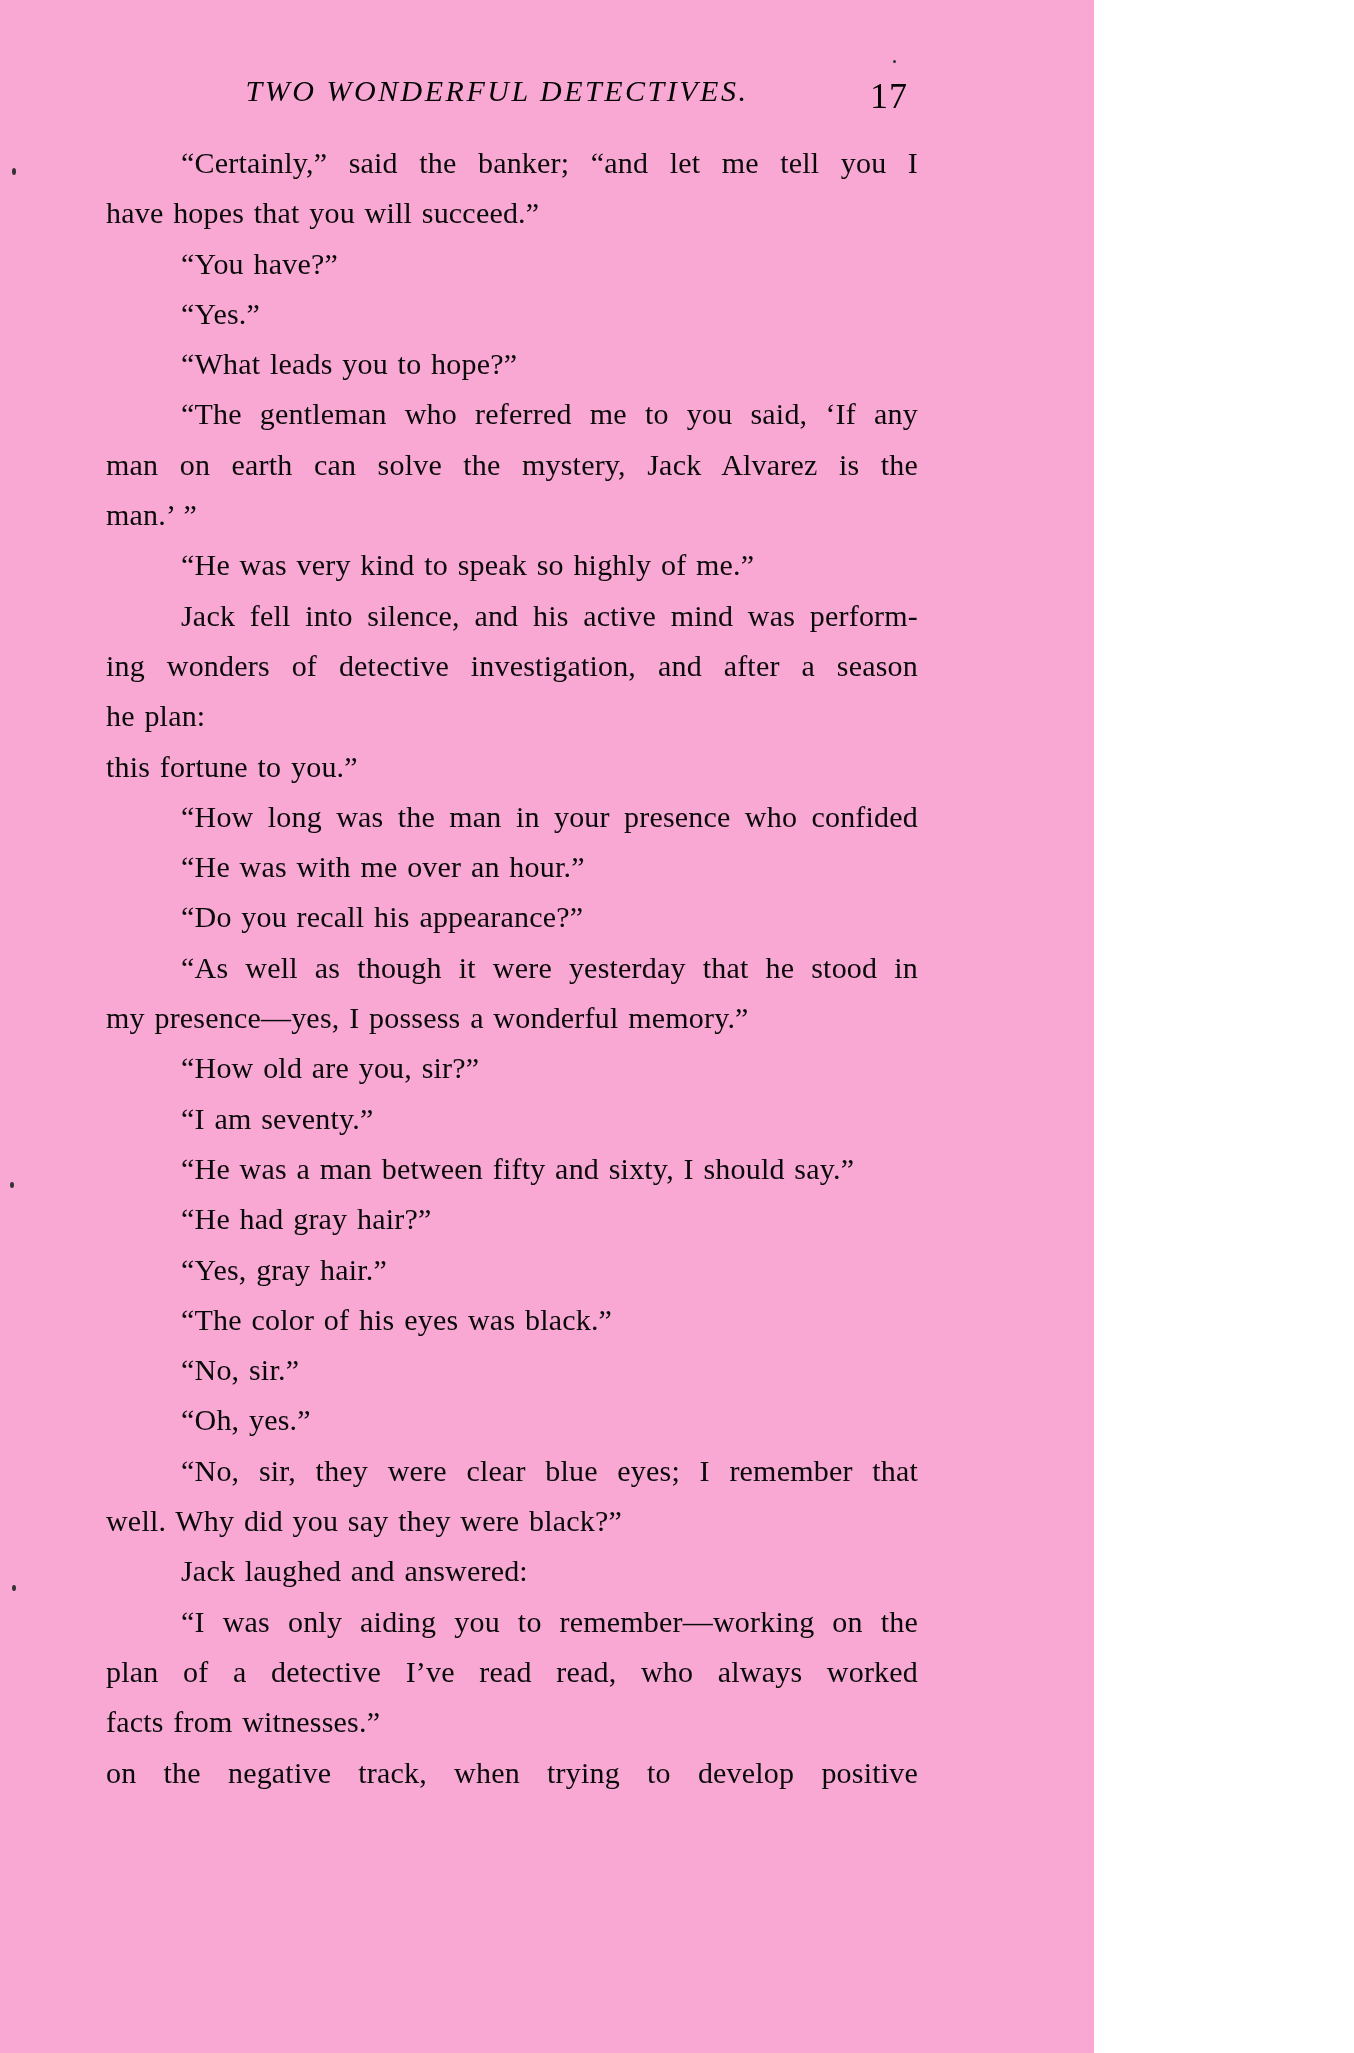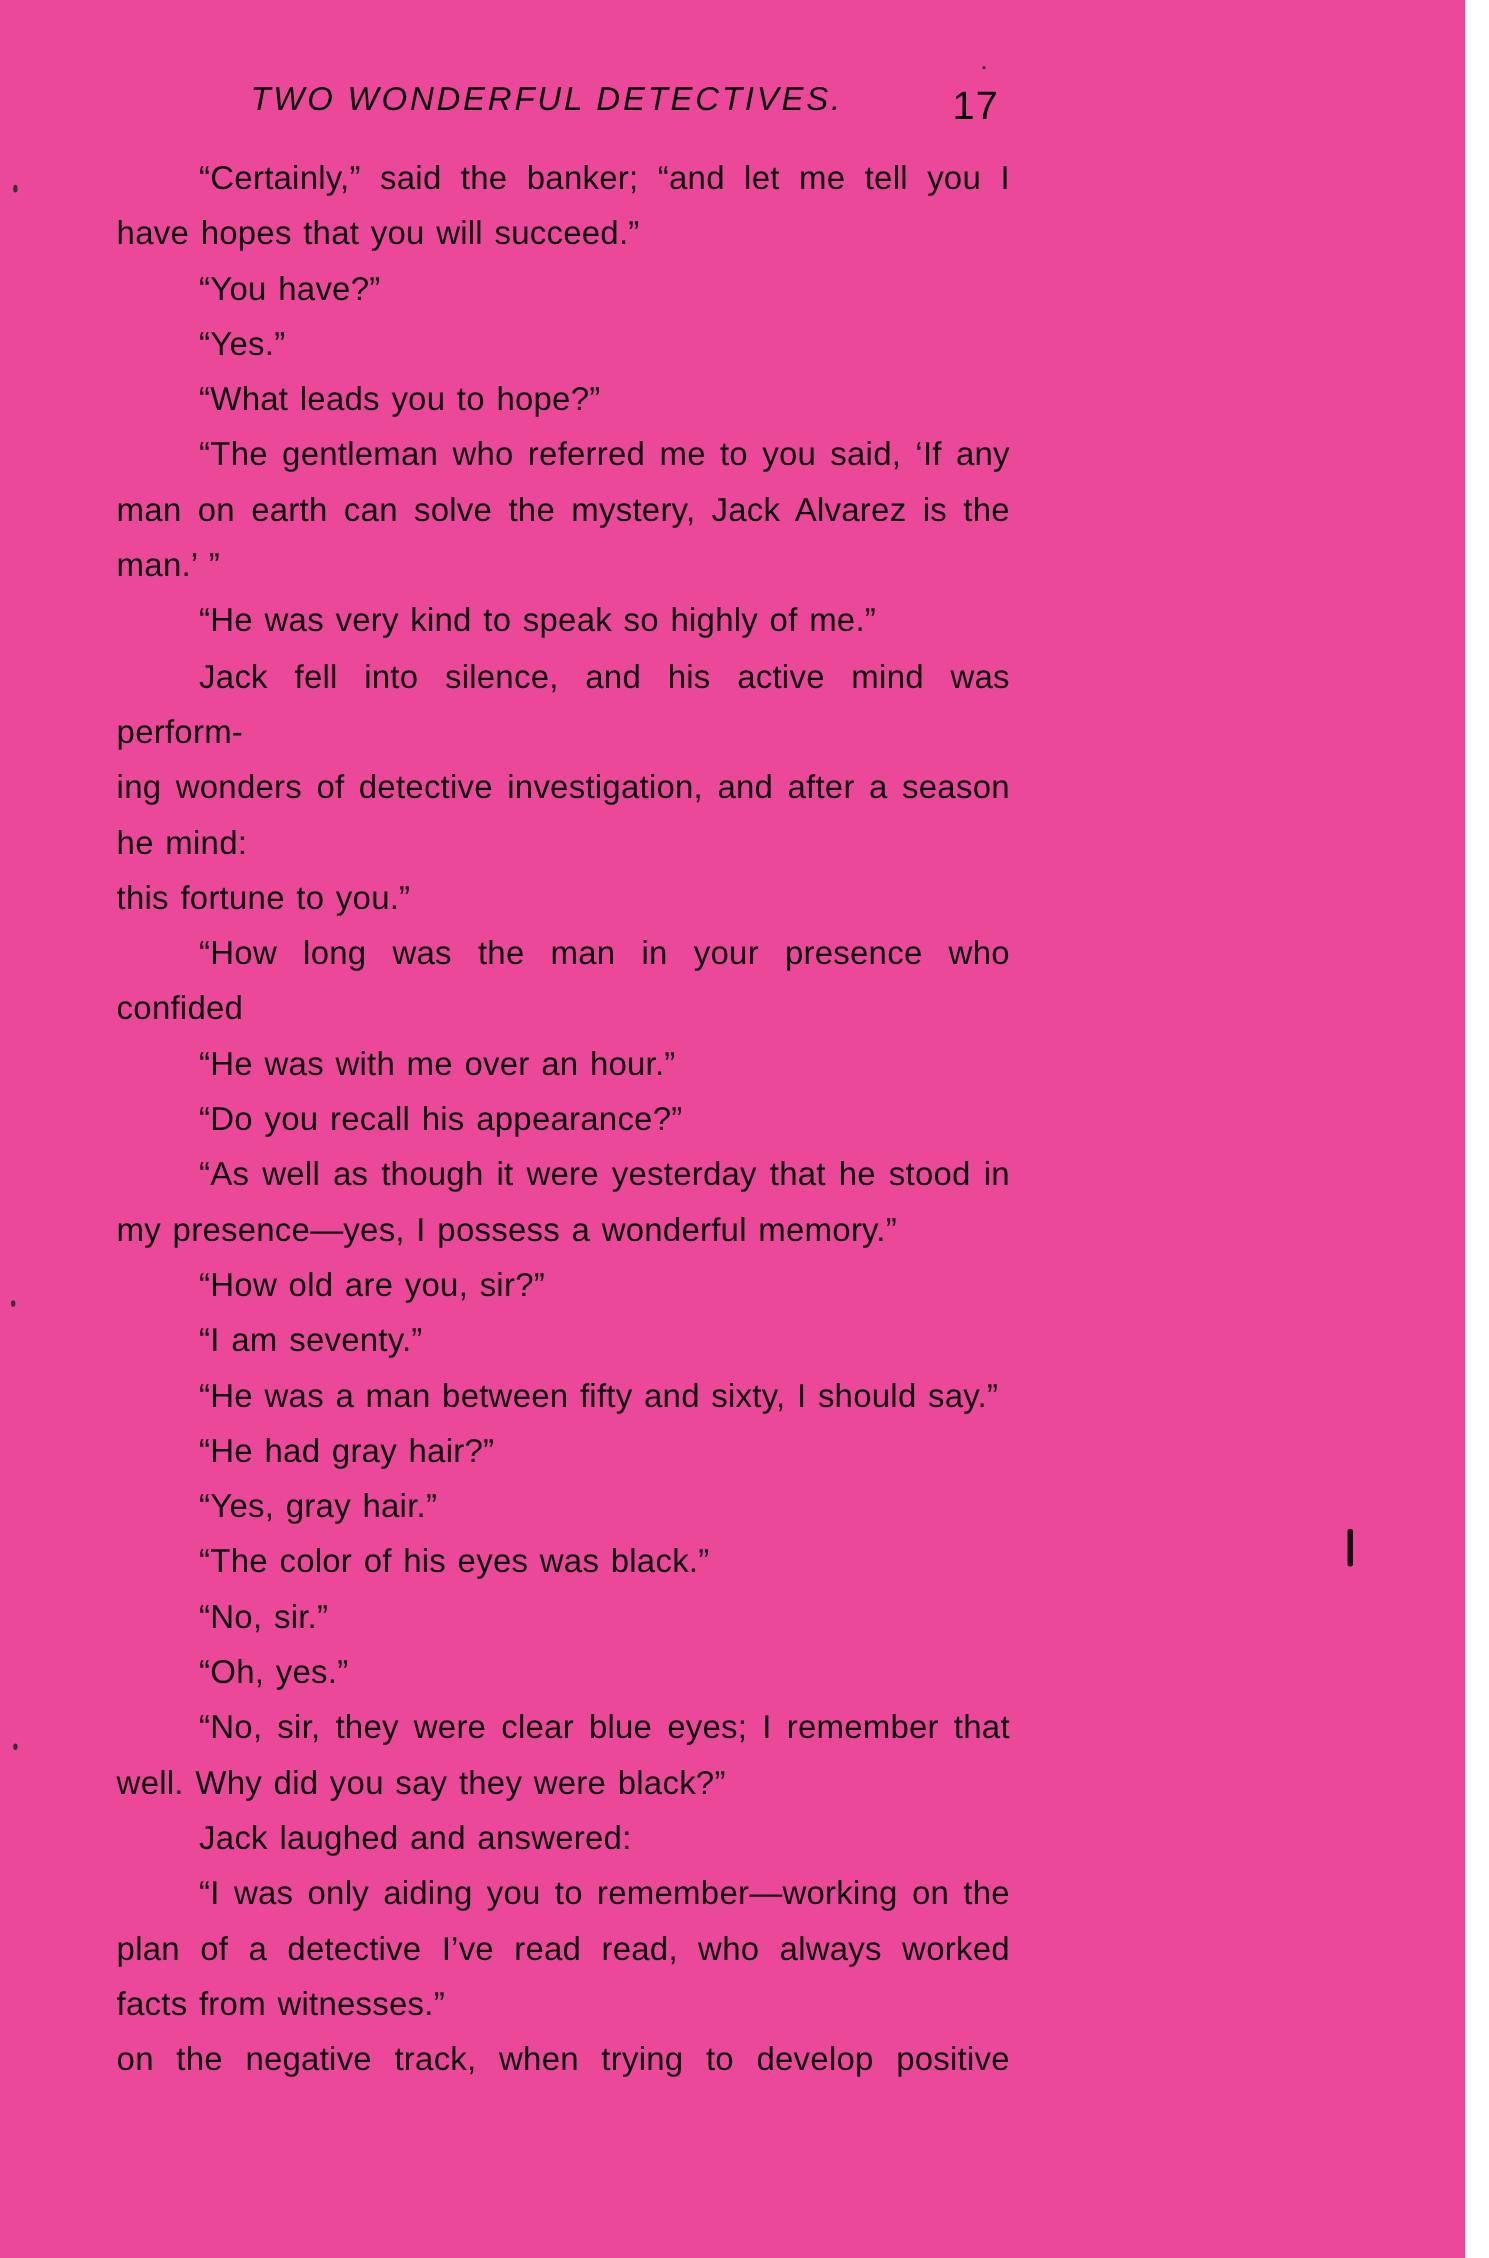--- a/index.html
+++ b/index.html
@@ -2,25 +2,25 @@
 <html><head>
 <meta charset="utf-8">
 <style>
   html, body {
     margin: 0;
     padding: 0;
     background: #ffffff;
   }
   .page {
     position: relative;
-    width: 1332px;
+    width: 1094px;
     height: 2053px;
-    background: #ec4899;
+    background: #f9a8d4;
     color: #0a0a0a;
-    font-family: Liberation Sans, sans-serif;
+    font-family: Liberation Serif, serif;
     overflow: hidden;
   }
   .running-header {
     position: absolute;
     top: 74px;
     left: 106px;
     width: 812px;
     height: 40px;
   }
   .header-title {
@@ -96,21 +96,21 @@
       <div class="line">have hopes that you will succeed.”</div>
       <div class="line indent">“You have?”</div>
       <div class="line indent">“Yes.”</div>
       <div class="line indent">“What leads you to hope?”</div>
       <div class="line indent justify">“The gentleman who referred me to you said, ‘If any</div>
       <div class="line justify">man on earth can solve the mystery, Jack Alvarez is the</div>
       <div class="line">man.’ ”</div>
       <div class="line indent">“He was very kind to speak so highly of me.”</div>
       <div class="line indent justify">Jack fell into silence, and his active mind was perform-</div>
       <div class="line justify">ing wonders of detective investigation, and after a season</div>
-      <div class="line">he mind:</div>
+      <div class="line">he plan:</div>
       <div class="line">this fortune to you.”</div>
       <div class="line indent justify">“How long was the man in your presence who confided</div>
       <div class="line indent">“He was with me over an hour.”</div>
       <div class="line indent">“Do you recall his appearance?”</div>
       <div class="line indent justify">“As well as though it were yesterday that he stood in</div>
       <div class="line">my presence—yes, I possess a wonderful memory.”</div>
       <div class="line indent">“How old are you, sir?”</div>
       <div class="line indent">“I am seventy.”</div>
       <div class="line indent">“He was a man between fifty and sixty, I should say.”</div>
       <div class="line indent">“He had gray hair?”</div>

